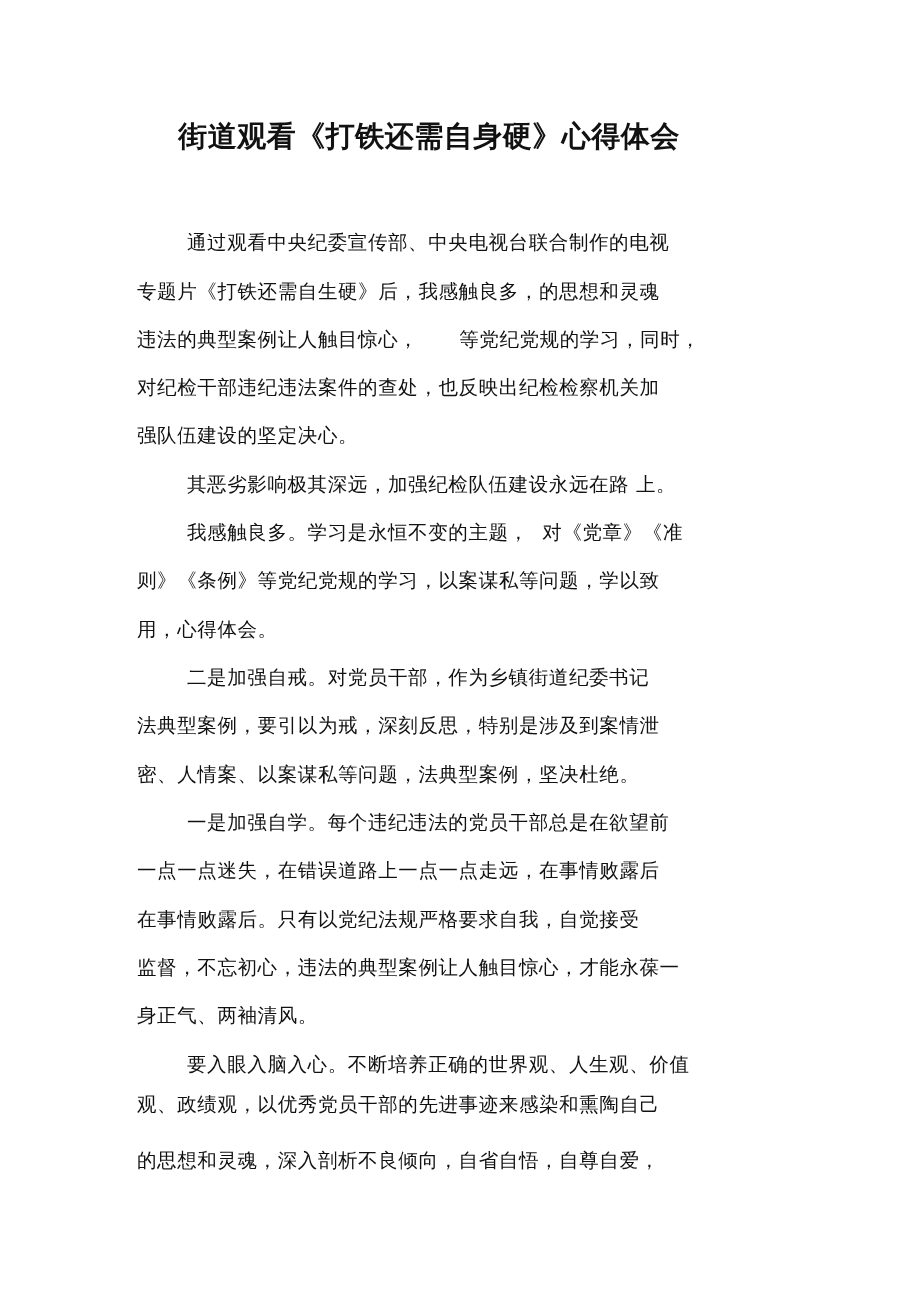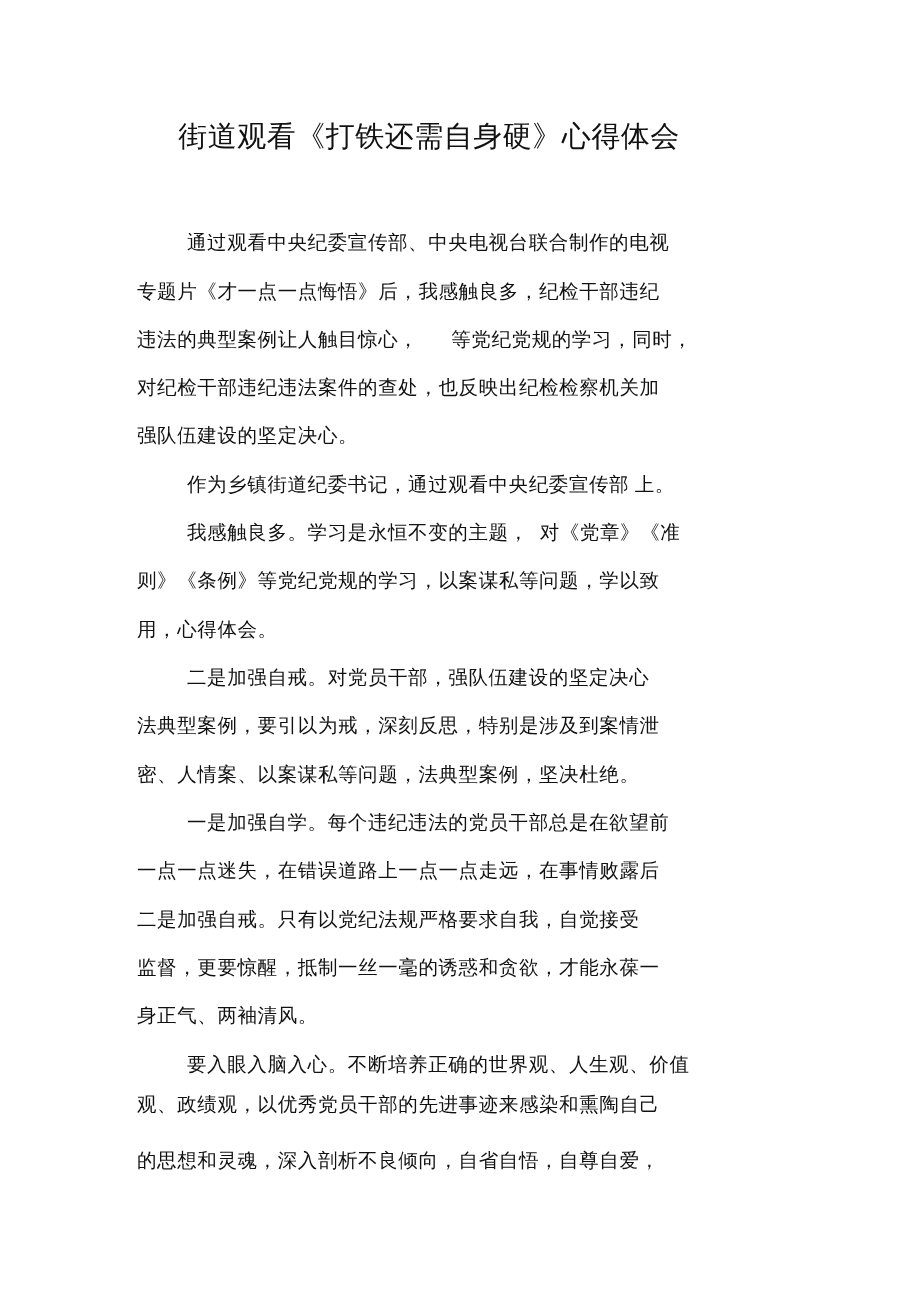--- a/index.html
+++ b/index.html
@@ -1,44 +1,44 @@
 <!DOCTYPE html>
 <html><head>
 <meta charset="utf-8">
 <style>
   html, body { margin: 0; padding: 0; background: #ffffff; }
   body { width: 920px; height: 1303px; position: relative; overflow: hidden;
          font-family: "DejaVu Sans", "Liberation Sans", sans-serif; color: #111111; }
   .title { position: absolute; left: 0; width: 858px; top: 116px; text-align: center;
            font-size: 29px; line-height: 40px; letter-spacing: 0.5px; white-space: nowrap; }
   .line { position: absolute; left: 137px; font-size: 19.5px; line-height: 26px;
-          white-space: pre; letter-spacing: 0.6px; font-family: Liberation Serif, serif; }
+          white-space: pre; letter-spacing: 0.6px; }
   .indent { left: 187px; }
 </style>
 </head>
 <body>
 
 <div>
-  <h1 class="title" style="margin:0;font-weight:normal;">街道观看《打铁还需自身硬》心得体会</h1>
+  <h1 class="title" style="margin:0;font-weight:bold;">街道观看《打铁还需自身硬》心得体会</h1>
 
   <div id="body-lines">
     <div class="line indent" style="top:230px">通过观看中央纪委宣传部、中央电视台联合制作的电视</div>
-    <div class="line" style="top:279px">专题片《才一点一点悔悟》后，我感触良多，纪检干部违纪</div>
+    <div class="line" style="top:279px">专题片《打铁还需自生硬》后，我感触良多，的思想和灵魂</div>
     <div class="line" style="top:327px">违法的典型案例让人触目惊心，      等党纪党规的学习，同时，</div>
     <div class="line" style="top:375px">对纪检干部违纪违法案件的查处，也反映出纪检检察机关加</div>
     <div class="line" style="top:423px">强队伍建设的坚定决心。</div>
-    <div class="line indent" style="top:472px">作为乡镇街道纪委书记，通过观看中央纪委宣传部 上。</div>
+    <div class="line indent" style="top:472px">其恶劣影响极其深远，加强纪检队伍建设永远在路 上。</div>
     <div class="line indent" style="top:520px">我感触良多。学习是永恒不变的主题，  对《党章》《准</div>
     <div class="line" style="top:568px">则》《条例》等党纪党规的学习，以案谋私等问题，学以致</div>
     <div class="line" style="top:617px">用，心得体会。</div>
-    <div class="line indent" style="top:665px">二是加强自戒。对党员干部，强队伍建设的坚定决心</div>
+    <div class="line indent" style="top:665px">二是加强自戒。对党员干部，作为乡镇街道纪委书记</div>
     <div class="line" style="top:713px">法典型案例，要引以为戒，深刻反思，特别是涉及到案情泄</div>
     <div class="line" style="top:762px">密、人情案、以案谋私等问题，法典型案例，坚决杜绝。</div>
     <div class="line indent" style="top:810px">一是加强自学。每个违纪违法的党员干部总是在欲望前</div>
     <div class="line" style="top:858px">一点一点迷失，在错误道路上一点一点走远，在事情败露后</div>
-    <div class="line" style="top:907px">二是加强自戒。只有以党纪法规严格要求自我，自觉接受</div>
-    <div class="line" style="top:955px">监督，更要惊醒，抵制一丝一毫的诱惑和贪欲，才能永葆一</div>
+    <div class="line" style="top:907px">在事情败露后。只有以党纪法规严格要求自我，自觉接受</div>
+    <div class="line" style="top:955px">监督，不忘初心，违法的典型案例让人触目惊心，才能永葆一</div>
     <div class="line" style="top:1003px">身正气、两袖清风。</div>
     <div class="line indent" style="top:1052px">要入眼入脑入心。不断培养正确的世界观、人生观、价值</div>
     <div class="line" style="top:1092px">观、政绩观，以优秀党员干部的先进事迹来感染和熏陶自己</div>
     <div class="line" style="top:1148px">的思想和灵魂，深入剖析不良倾向，自省自悟，自尊自爱，</div>
   </div>
 </div>
 
 </body></html>

